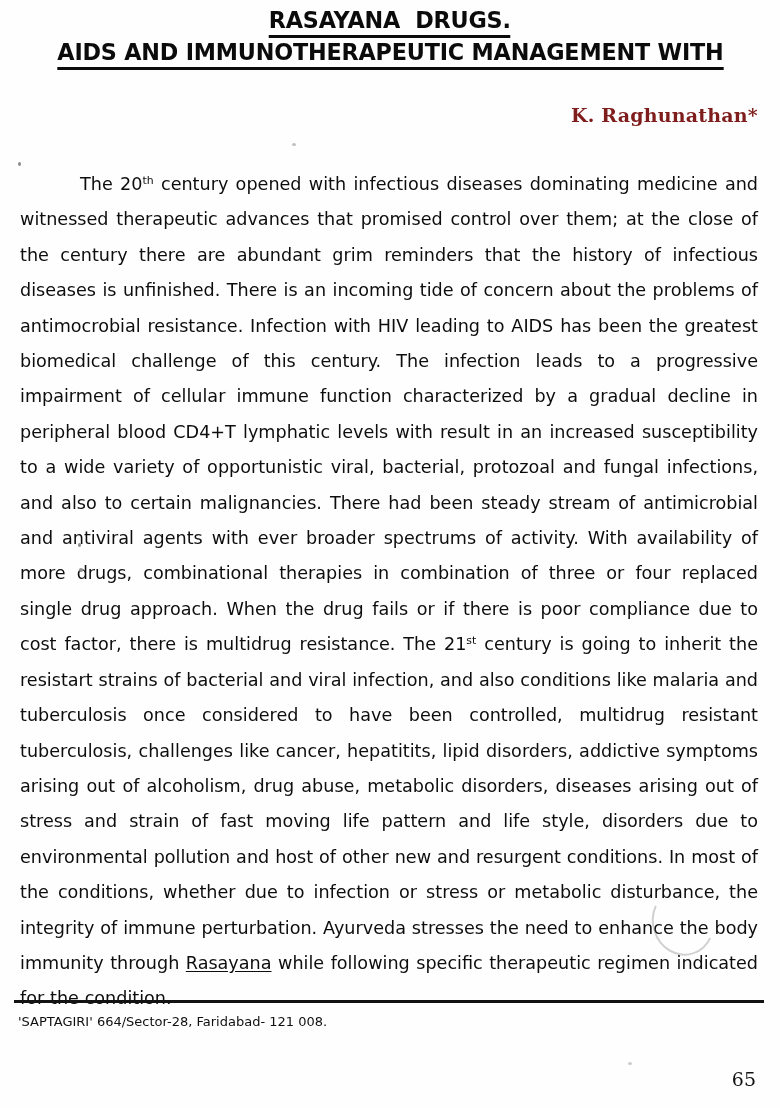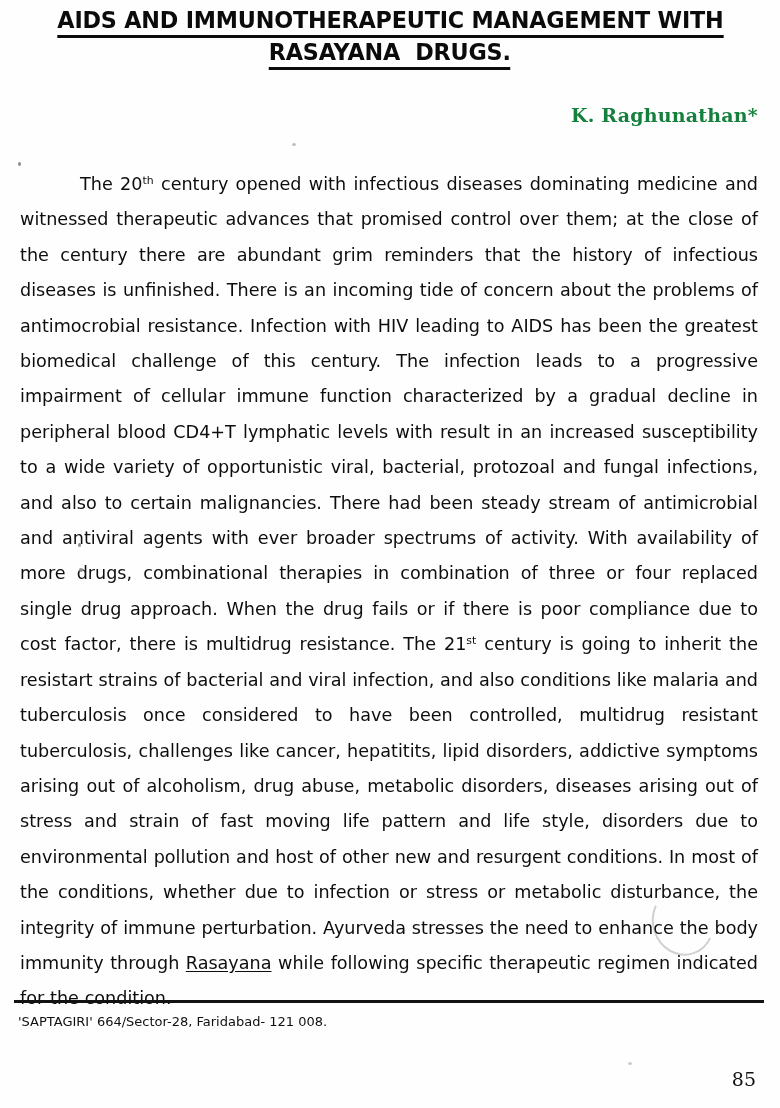--- a/index.html
+++ b/index.html
@@ -49,21 +49,21 @@
   .author-block {
     margin-top: 34px;
     padding-right: 22px;
     text-align: right;
   }
 
   .author-name {
     font-family: "DejaVu Serif", serif;
     font-weight: bold;
     font-size: 19px;
-    color: #15803d;
+    color: #7f1d1d;
     letter-spacing: 0.2px;
   }
 
   
   .body-block {
     margin-top: 41px;
     padding-left: 20px;
     padding-right: 22px;
   }
 
@@ -156,39 +156,39 @@
     transform: rotate(-18deg);
     pointer-events: none;
   }
 </style>
 </head>
 <body>
 
 <div class="page">
 
   <div class="title-block">
+    <div class="title-line"><span>RASAYANA  DRUGS.</span></div>
     <div class="title-line"><span>AIDS AND IMMUNOTHERAPEUTIC MANAGEMENT WITH</span></div>
-    <div class="title-line"><span>RASAYANA  DRUGS.</span></div>
   </div>
 
   <div class="author-block">
     <span class="author-name">K. Raghunathan*</span>
   </div>
 
   <div class="body-block">
     <p class="body-para"><span>The 20</span><sup>th</sup><span> century opened with infectious diseases dominating medicine and witnessed therapeutic advances that promised control over them; at the close of the century there are abundant grim reminders that the history of infectious diseases is unfinished. There is an incoming tide of concern about the problems of antimocrobial resistance. Infection with HIV leading to AIDS has been the greatest biomedical challenge of this century. The infection leads to a progressive impairment of cellular immune function characterized by a gradual decline in peripheral blood CD4+T lymphatic levels with result in an increased susceptibility to a wide variety of opportunistic viral, bacterial, protozoal and fungal infections, and also to certain malignancies. There had been steady stream of antimicrobial and antiviral agents with ever broader spectrums of activity. With availability of more drugs, combinational therapies in combination of three or four replaced single drug approach. When the drug fails or if there is poor compliance due to cost factor, there is multidrug resistance. The 21</span><sup>st</sup><span> century is going to inherit the resistart strains of bacterial and viral infection, and also conditions like malaria and tuberculosis once considered to have been controlled, multidrug resistant tuberculosis, challenges like cancer, hepatitits, lipid disorders, addictive symptoms arising out of alcoholism, drug abuse, metabolic disorders, diseases arising out of stress and strain of fast moving life pattern and life style, disorders due to environmental pollution and host of other new and resurgent conditions. In most of the conditions, whether due to infection or stress or metabolic disturbance, the integrity of immune perturbation. Ayurveda stresses the need to enhance the body immunity through </span><span class="term-underline">Rasayana</span><span> while following specific therapeutic regimen indicated for the condition.</span></p>
   </div>
 
   <div class="footnote-block">
     <div class="footnote-rule"></div>
     <div class="footnote-text">'SAPTAGIRI' 664/Sector-28, Faridabad- 121 008.</div>
   </div>
 
   <div class="page-number-block">
-    <span class="page-number">85</span>
+    <span class="page-number">65</span>
   </div>
 
   <span class="speck speck-a"></span>
   <span class="speck speck-b"></span>
   <span class="speck speck-c"></span>
   <span class="speck speck-d"></span>
   <span class="speck speck-e"></span>
   <span class="speck speck-f"></span>
   <span class="smudge-arc"></span>
 

